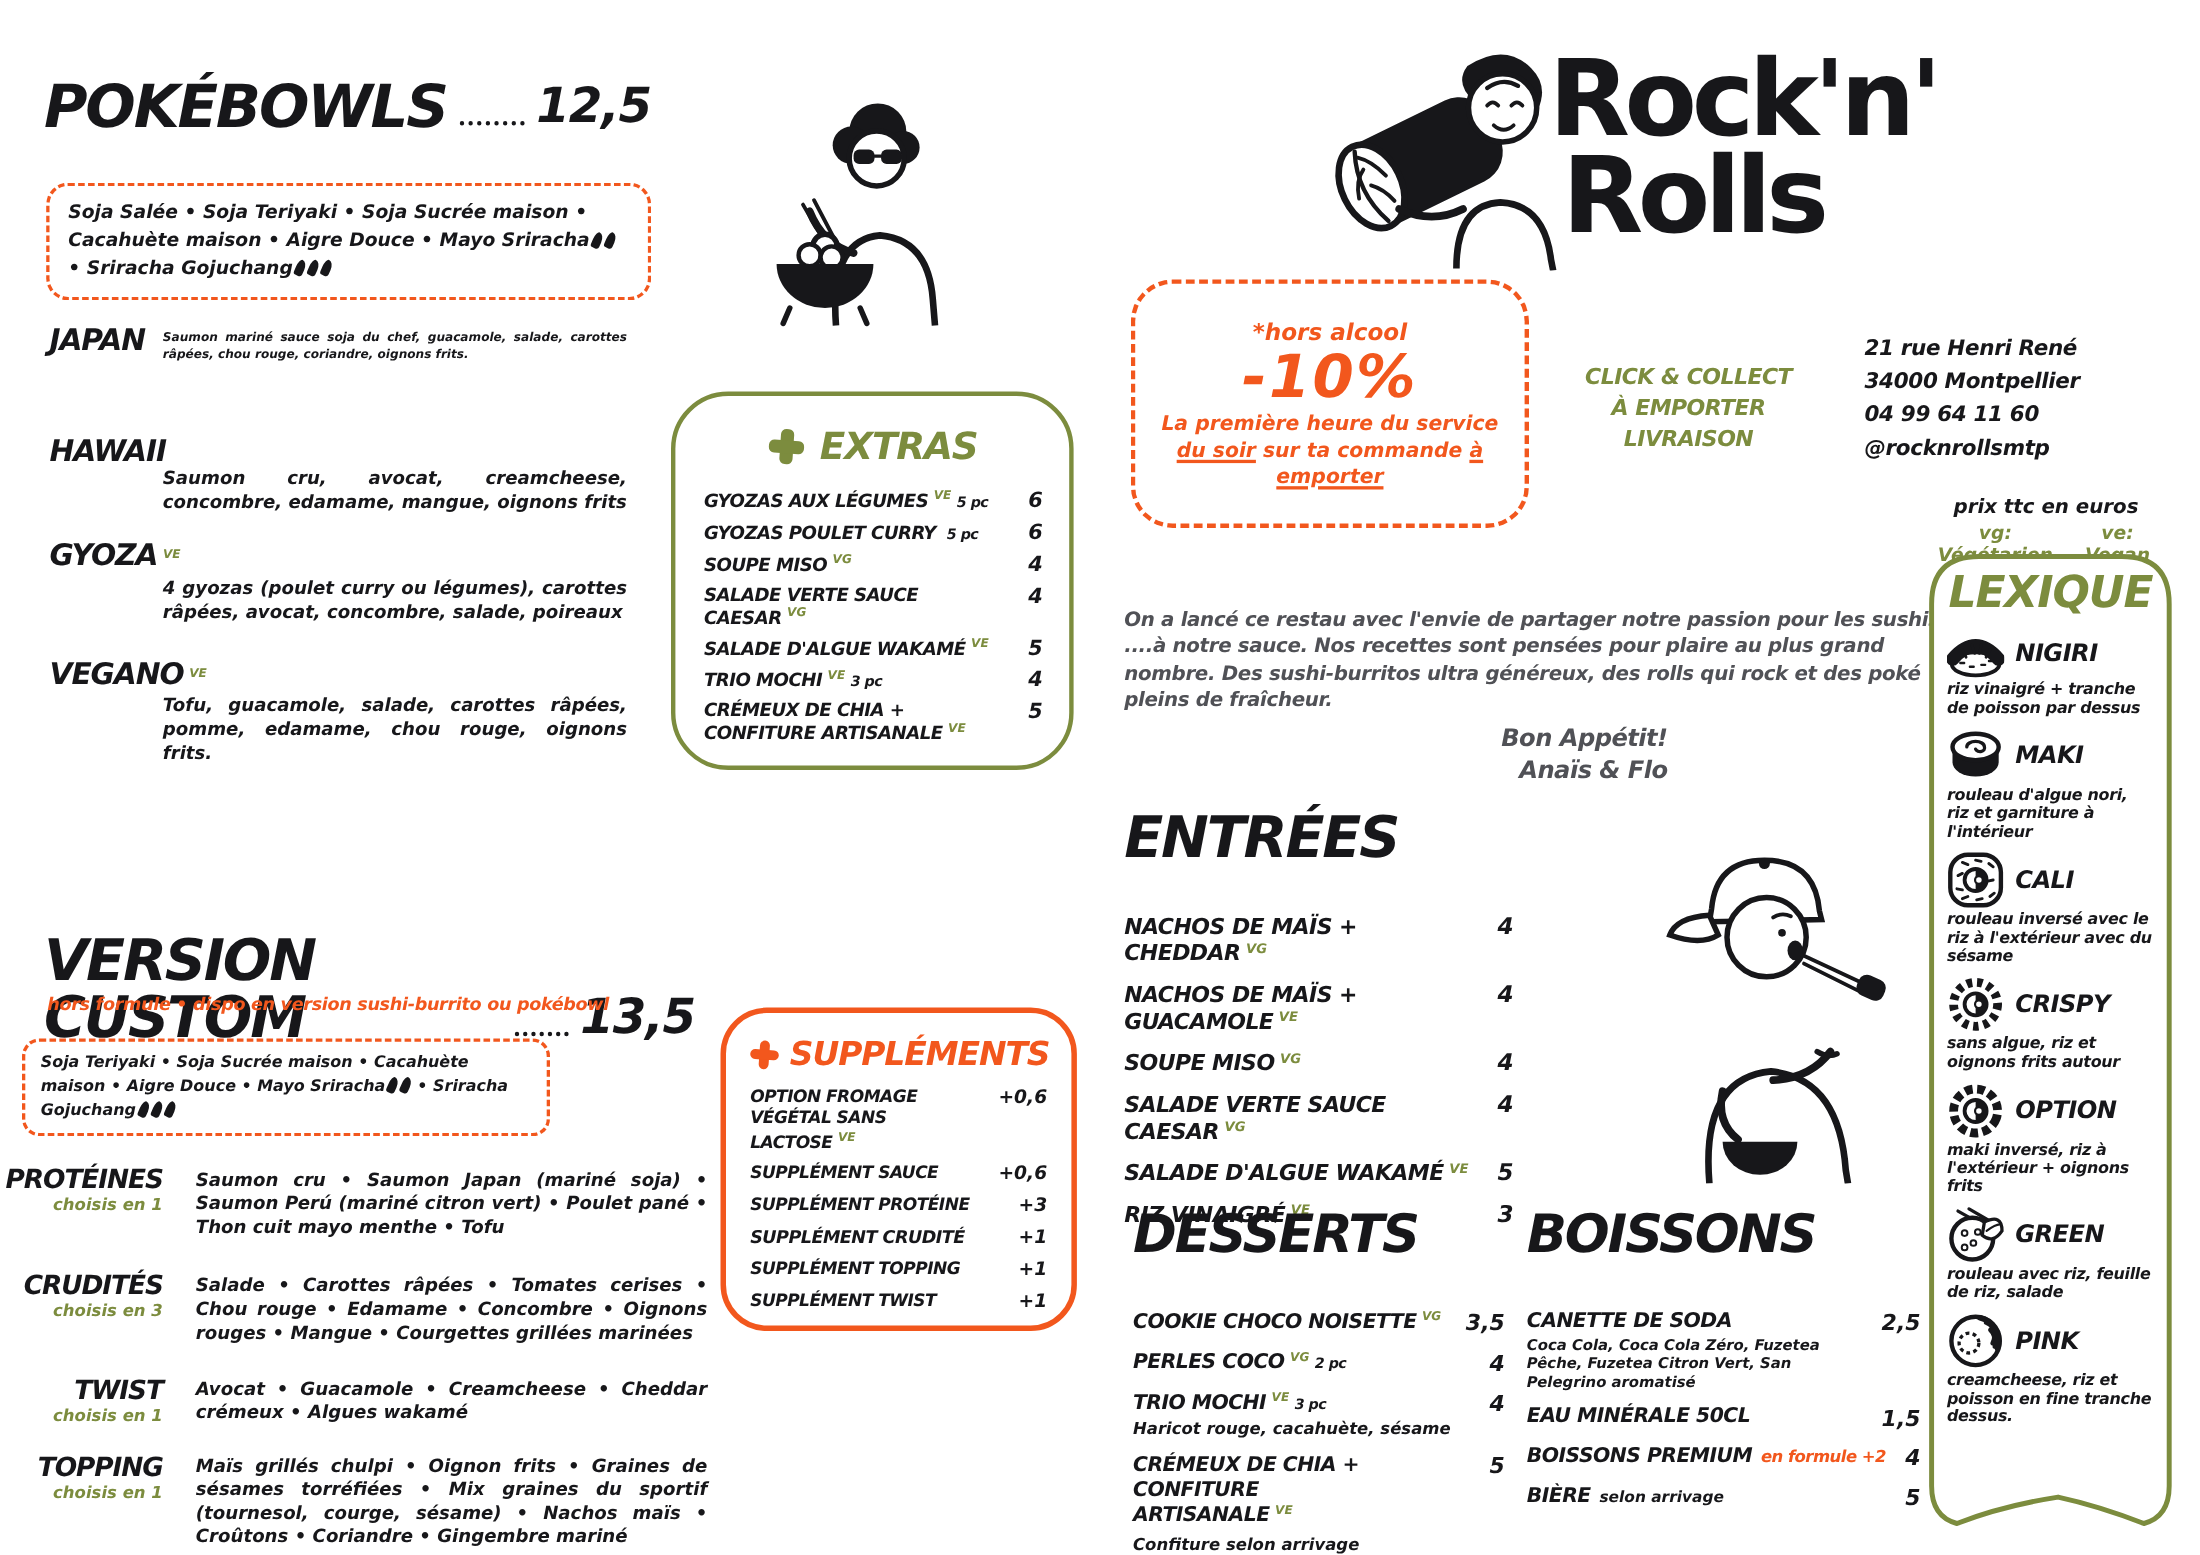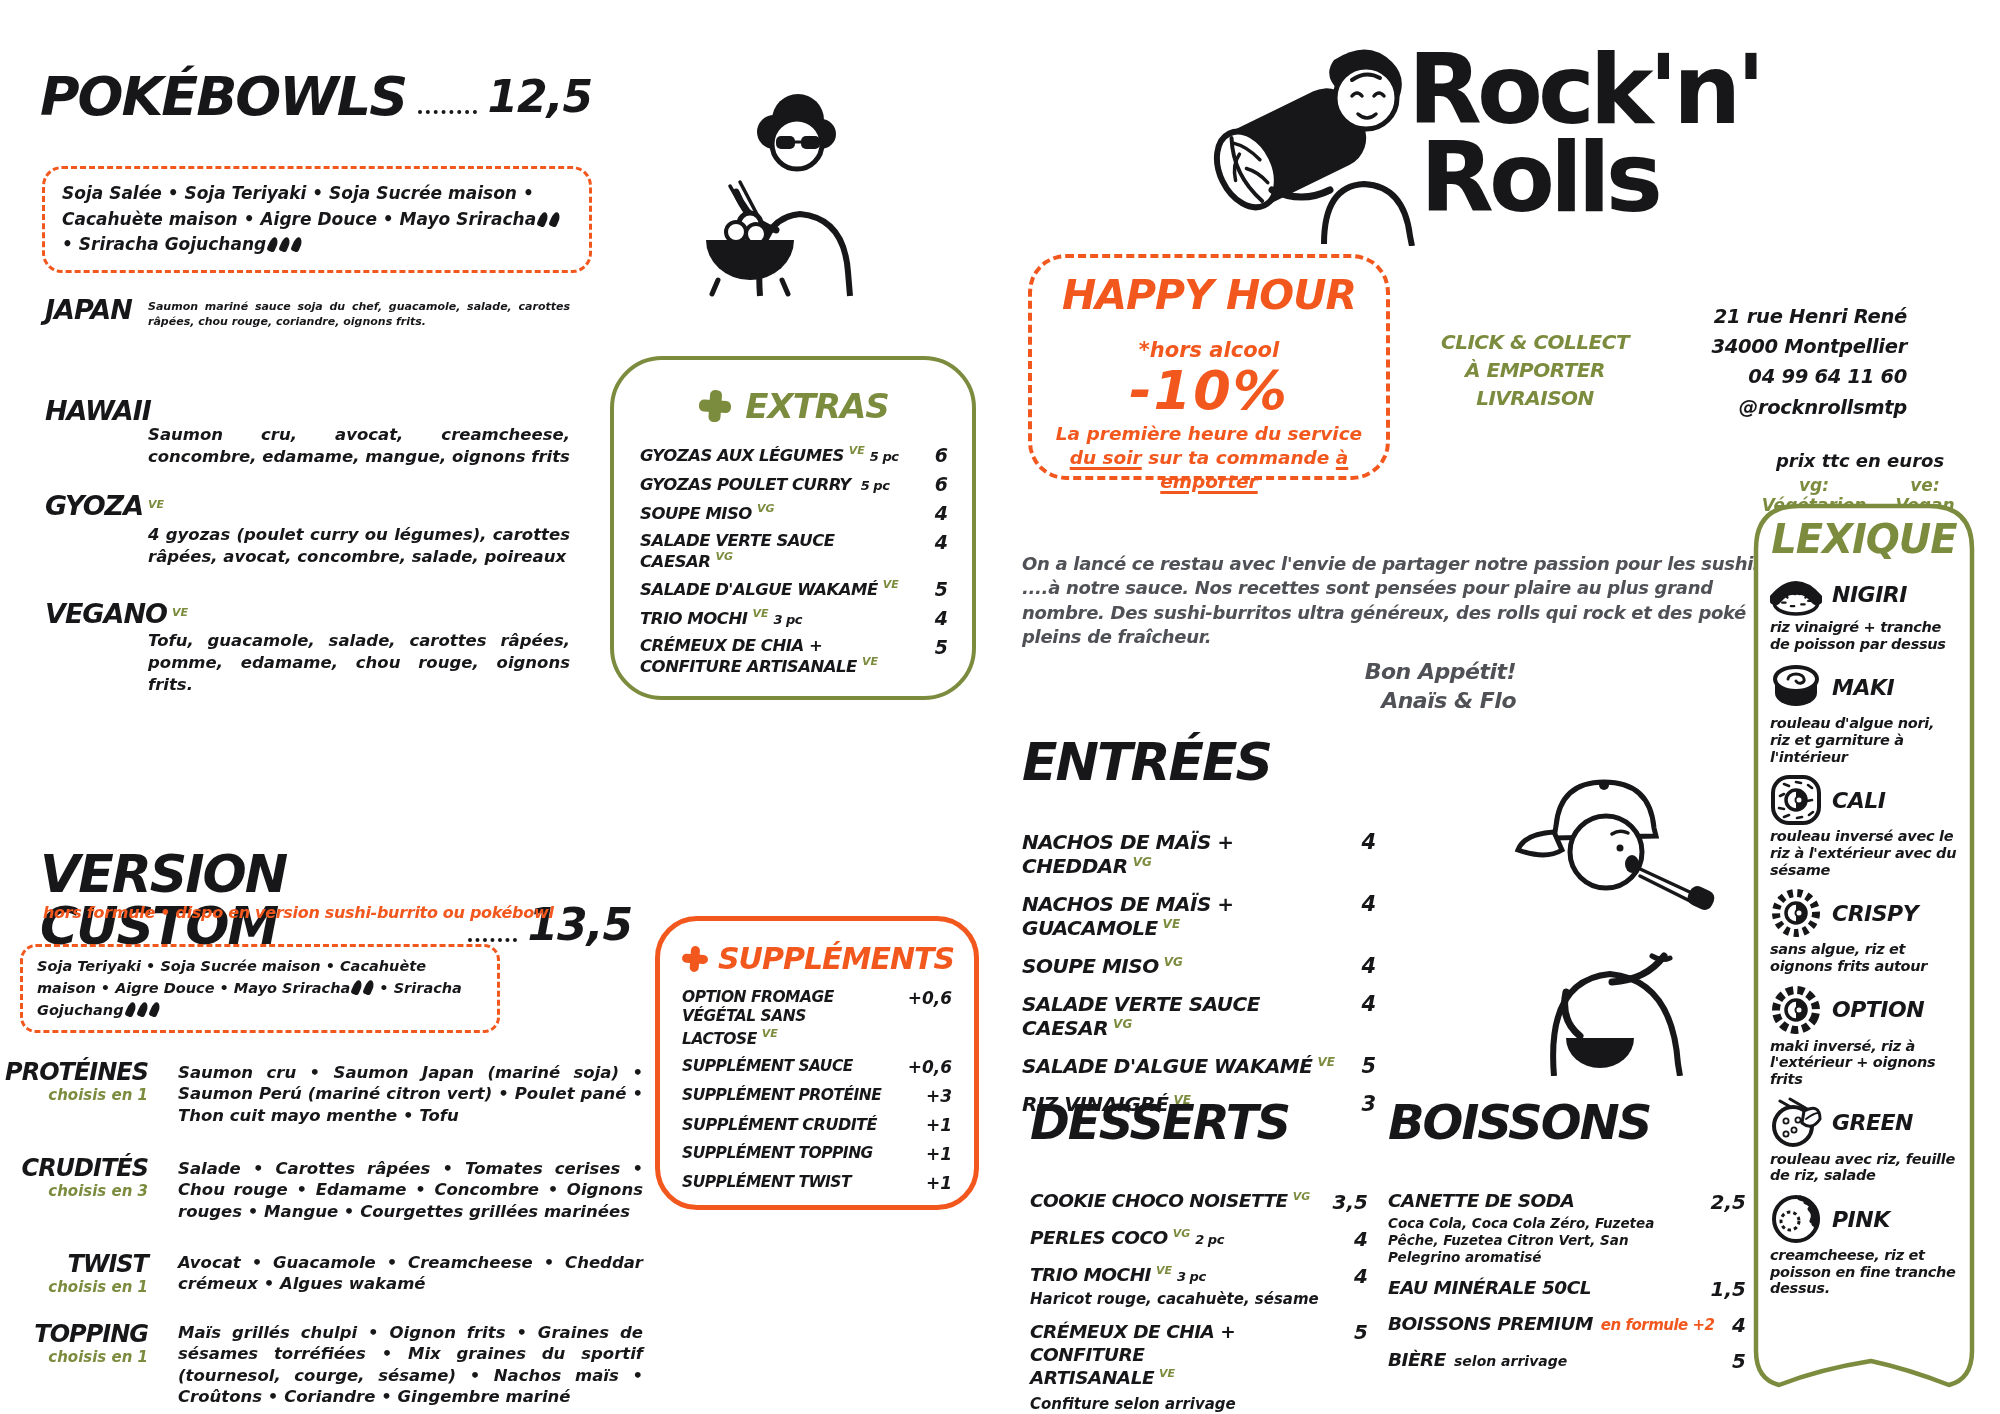--- a/index.html
+++ b/index.html
@@ -214,37 +214,36 @@
       <path class="ln" d="M124 150 q-28 14 -58 0" stroke-width="7"></path>
     </svg>
   </div>
 
   <div class="abs" style="left:1408px;top:46px;font-weight:bold;letter-spacing:-5px;line-height:0.92;">
     <div style="font-size:96px;">Rock'n'</div>
     <div style="font-size:96px;margin-left:12px;">Rolls</div>
   </div>
 
   <div class="abs" style="left:1028px;top:254px;width:362px;height:226px;border:4px dashed var(--orange);border-radius:38px;text-align:center;color:var(--orange);padding-top:13px;">
-    <div class="bi" style="font-size:41px;letter-spacing:-1px;">HAPPY HOUR</div>
     <div class="bi" style="font-size:21px;margin-top:19px;">*hors alcool</div>
     <div class="bi" style="font-size:54px;line-height:1;margin-top:2px;letter-spacing:2px;">-10%</div>
     <div class="bi" style="font-size:18.5px;line-height:1.3;margin-top:4px;">
       <div><span>La première heure du service</span></div>
       <div><span class="u">du soir</span><span> sur ta commande </span><span class="u">à</span></div>
       <div><span class="u">emporter</span></div>
     </div>
   </div>
 
   <div class="abs bi" style="left:1440px;top:328px;width:190px;text-align:center;color:var(--green);font-size:20px;line-height:1.4;letter-spacing:-0.5px;">
     <div>CLICK &amp; COLLECT</div>
     <div>À EMPORTER</div>
     <div>LIVRAISON</div>
   </div>
 
-  <div class="abs bi" style="left:1695px;top:302px;width:212px;text-align:right;font-size:19.5px;line-height:1.55;letter-spacing:-0.3px;">
+  <div class="abs bi" style="left:1695px;top:302px;width:212px;text-align:left;font-size:19.5px;line-height:1.55;letter-spacing:-0.3px;">
     <div>21 rue Henri René</div>
     <div>34000 Montpellier</div>
     <div>04 99 64 11 60</div>
     <div>@rocknrollsmtp</div>
   </div>
 
   <div class="abs" style="left:1756px;top:450px;width:208px;text-align:center;">
     <div class="bi" style="font-size:18px;">prix ttc en euros</div>
     <div class="bi" style="font-size:17px;color:var(--green);margin-top:4px;display:flex;justify-content:center;gap:14px;">
       <span>vg: Végétarien</span>

